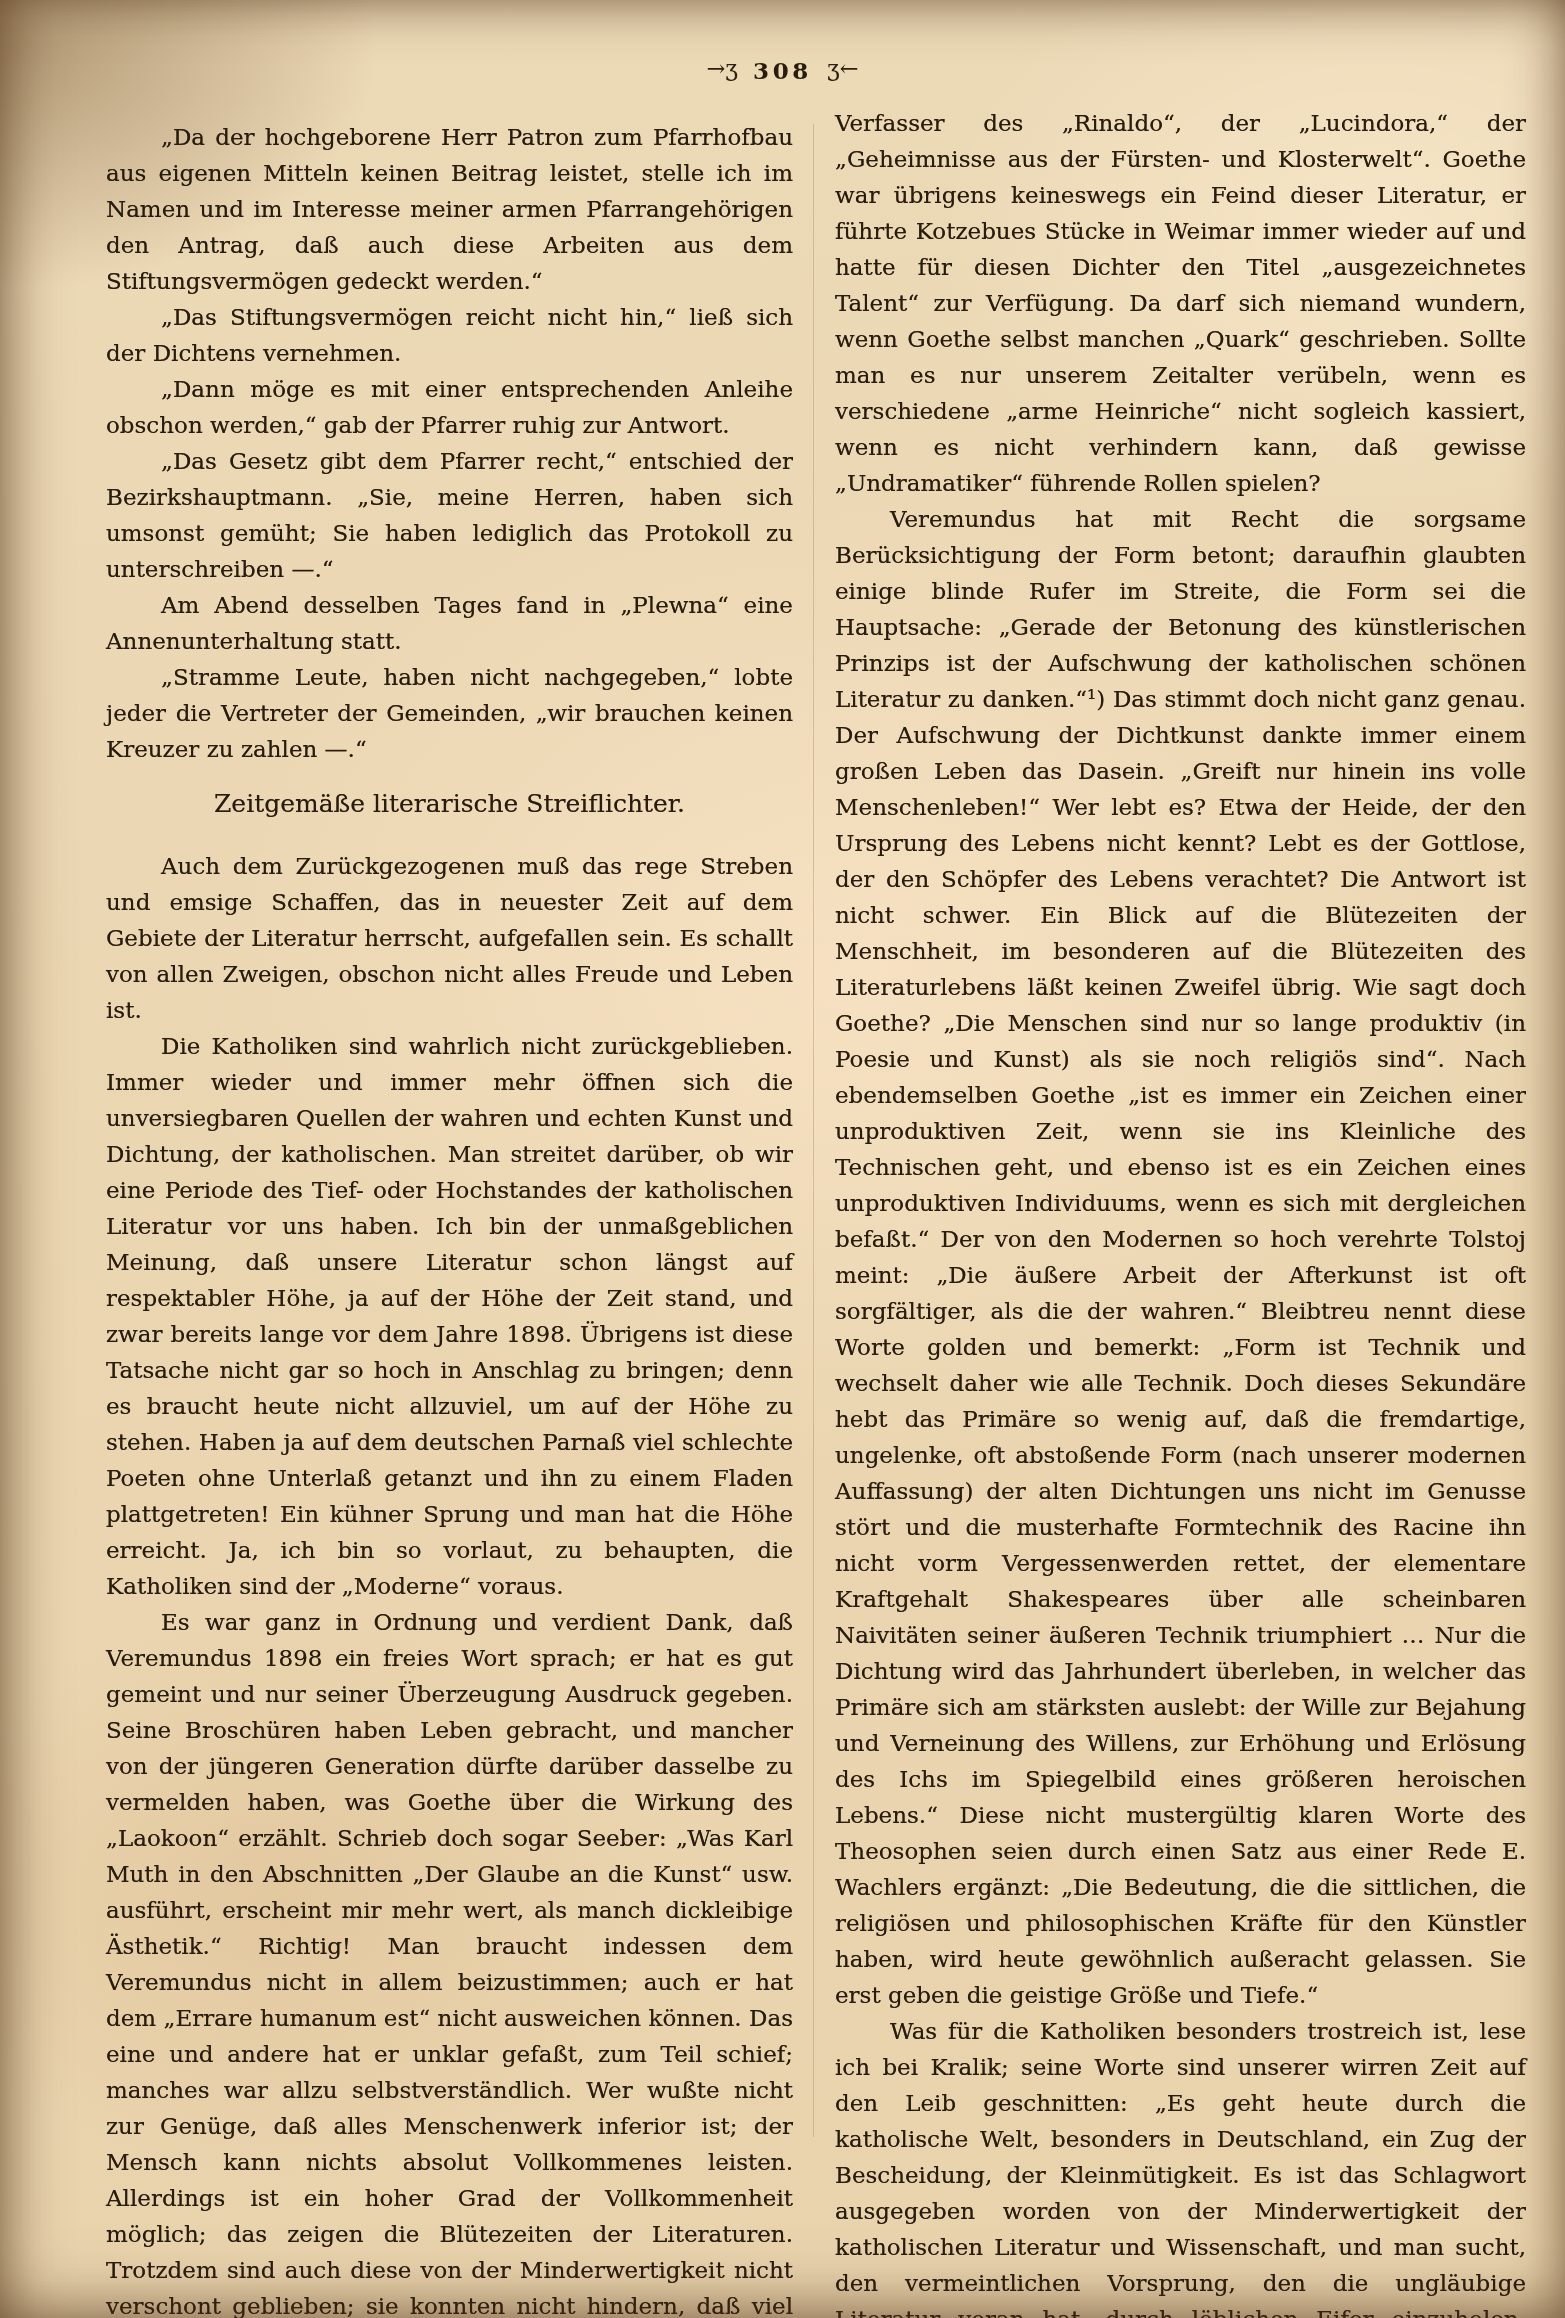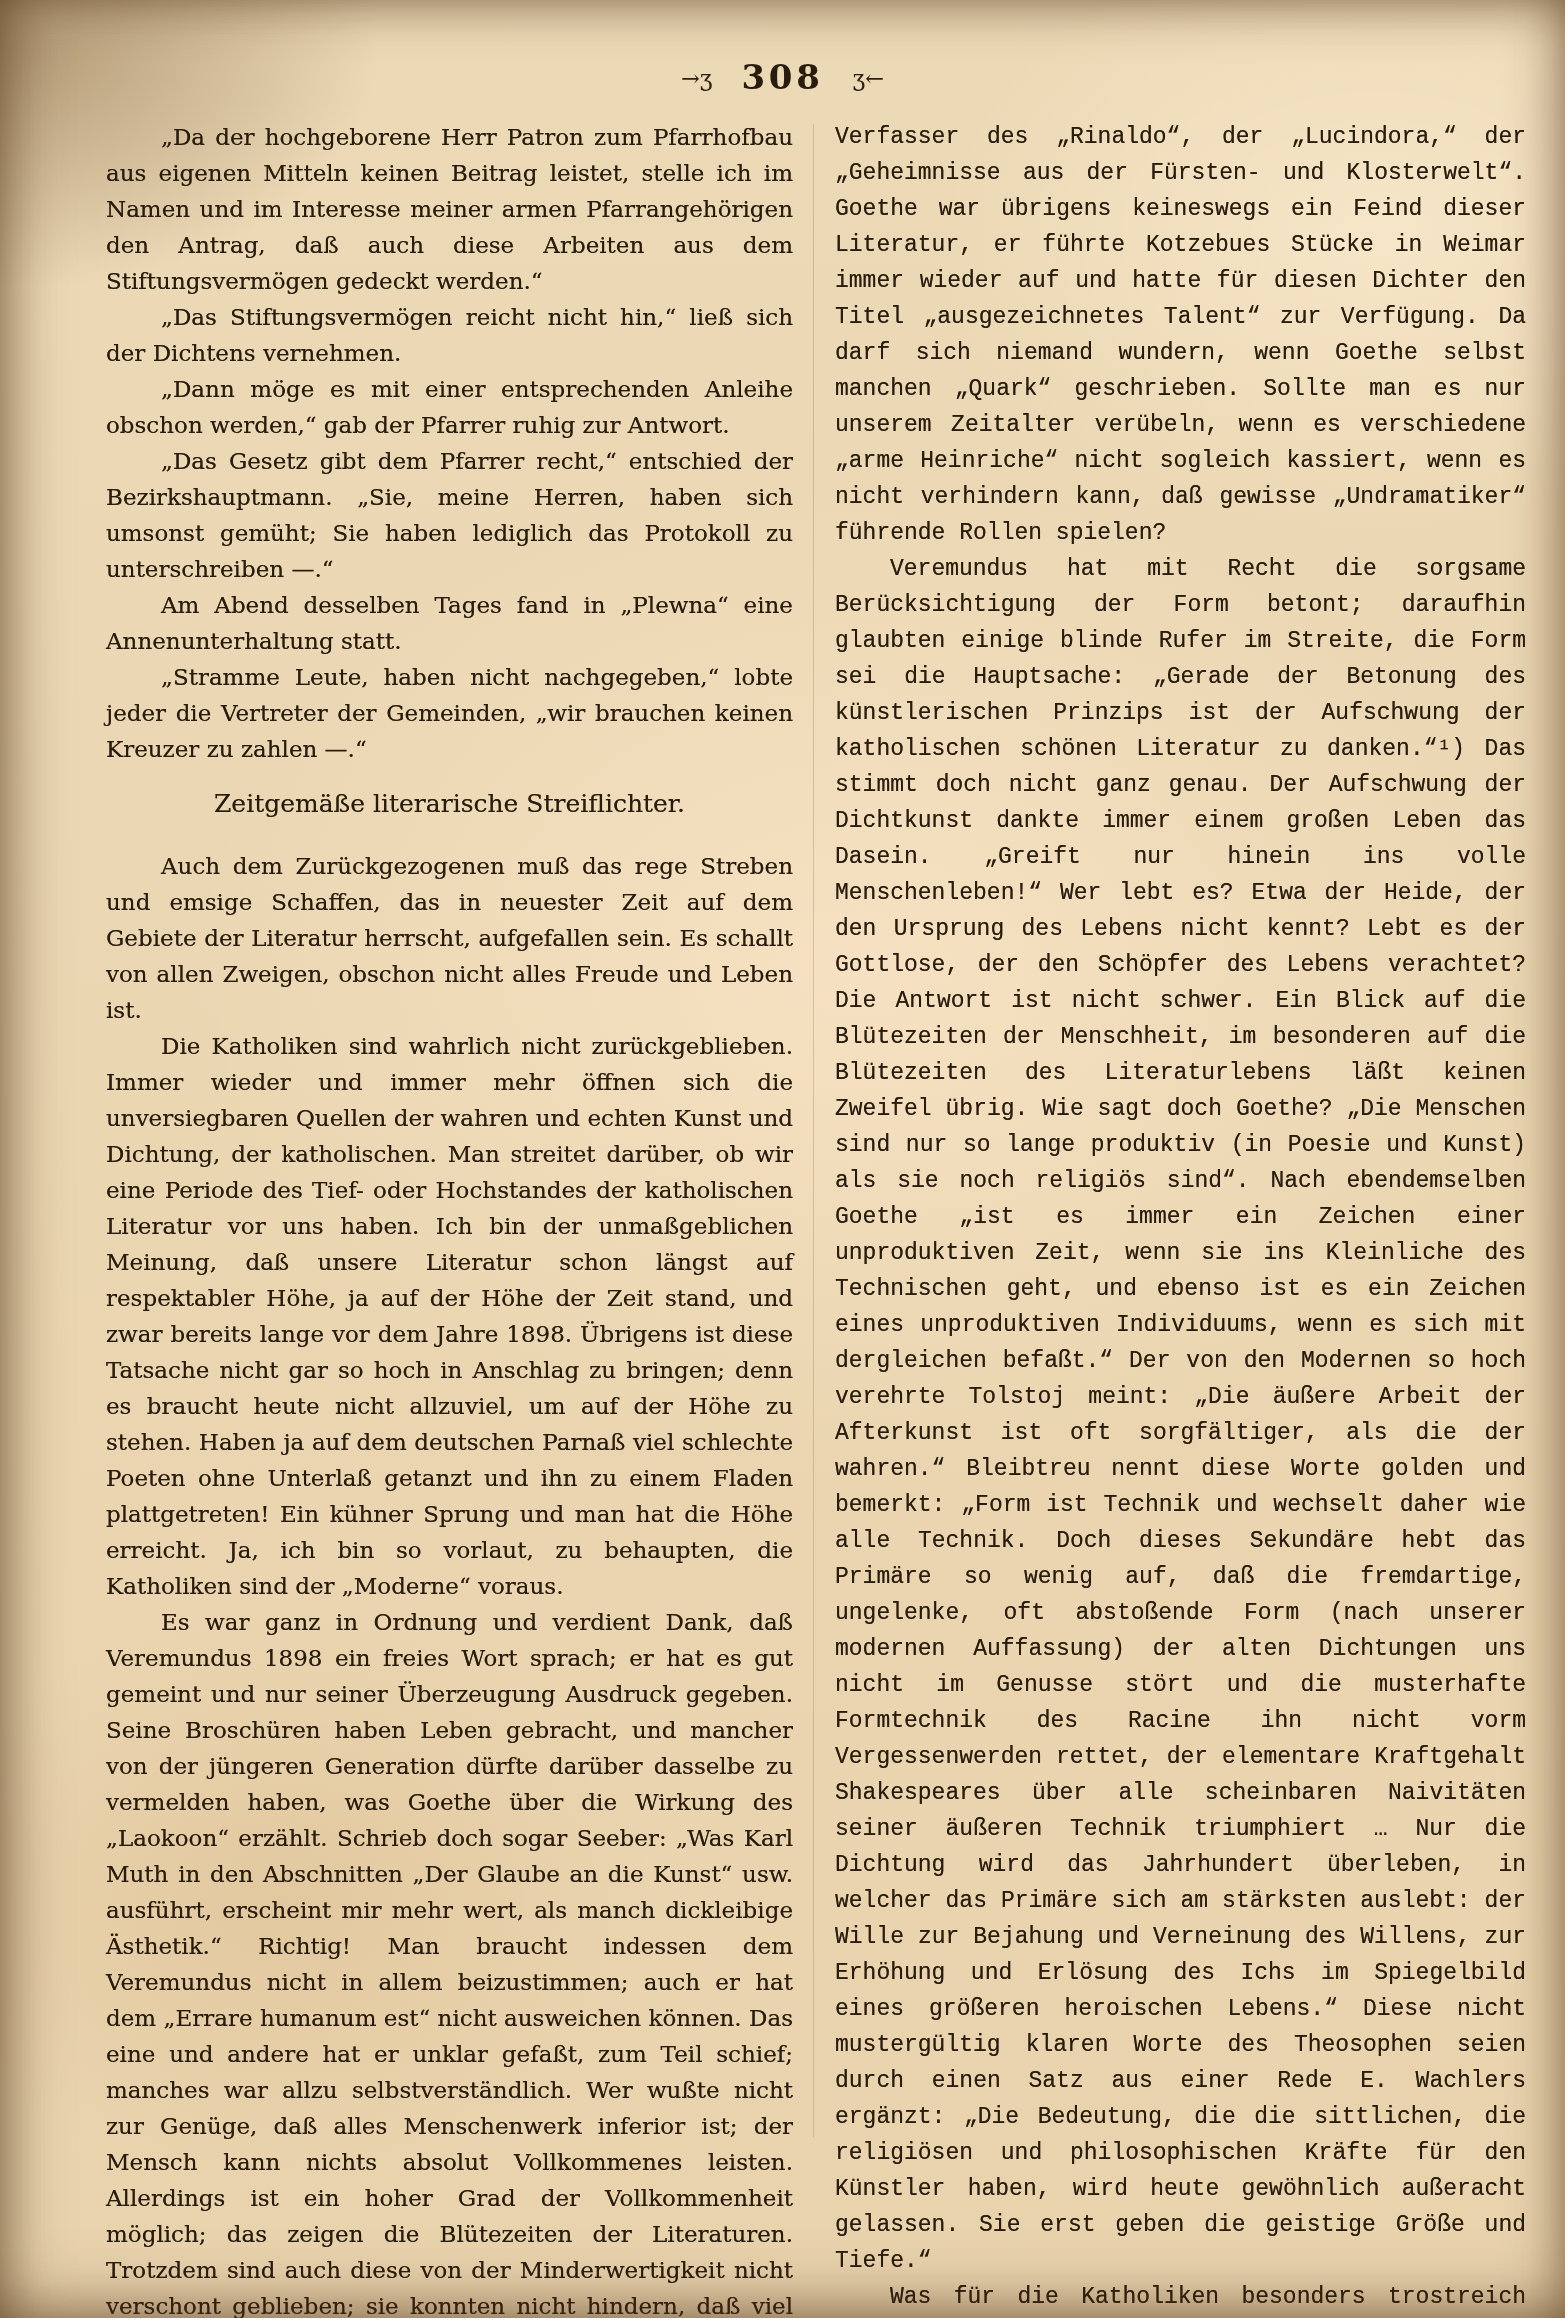--- a/index.html
+++ b/index.html
@@ -20,29 +20,29 @@
     box-shadow:
       inset 34px 0 59px -26px rgba(82,52,24,0.55),
       inset -30px 0 53px -25px rgba(82,52,24,0.45),
       inset 0 30px 53px -25px rgba(82,52,24,0.42),
       inset 0 -40px 68px -31px rgba(82,52,24,0.52);
   }
   .page-header {
     position:absolute; top:57px; left:0; width:100%;
     text-align:center; white-space:nowrap;
   }
-  .page-num { font-size:34px; font-weight:bold; letter-spacing:3.7px; margin:0 29px; }
+  .page-num { font-size:23px; font-weight:bold; letter-spacing:3.7px; margin:0 15px; }
   .orn { font-size:22.4px; color:#2c2012; position:relative; top:-3.1px; }
   .col-divider {
     position:absolute; left:813px; top:124px; width:1.2px; height:2013px;
     background:rgba(105,72,38,0.22);
   }
   .column { position:absolute; display:flex; flex-direction:column; }
   .column.left  { left:106px;  top:119px; width:687px; height:2030px; }
-  .column.right { left:835px; top:119px; width:691px; height:2142px;font-family:Liberation Mono, monospace; }
+  .column.right { left:835px; top:105px; width:691px; height:2142px; }
   .para {
     font-size:23px; line-height:36px; margin:0;
     text-align:justify; text-indent:55px;
     text-shadow:0 0 0.4px rgba(35,20,8,0.65);
   }
   .para.no-indent { text-indent:0; }
   .cont { float:right; text-indent:0; }
   .rule { background:#2c2013; }
   .section-rule { width:302px; height:3.1px; margin:18.6px 0 3.7px 27px; }
   .title { text-align:center; font-size:36px; font-weight:bold; margin:16px 0 8.7px; letter-spacing:1.2px; text-shadow:0 0 0.6px rgba(35,20,8,0.7); }

